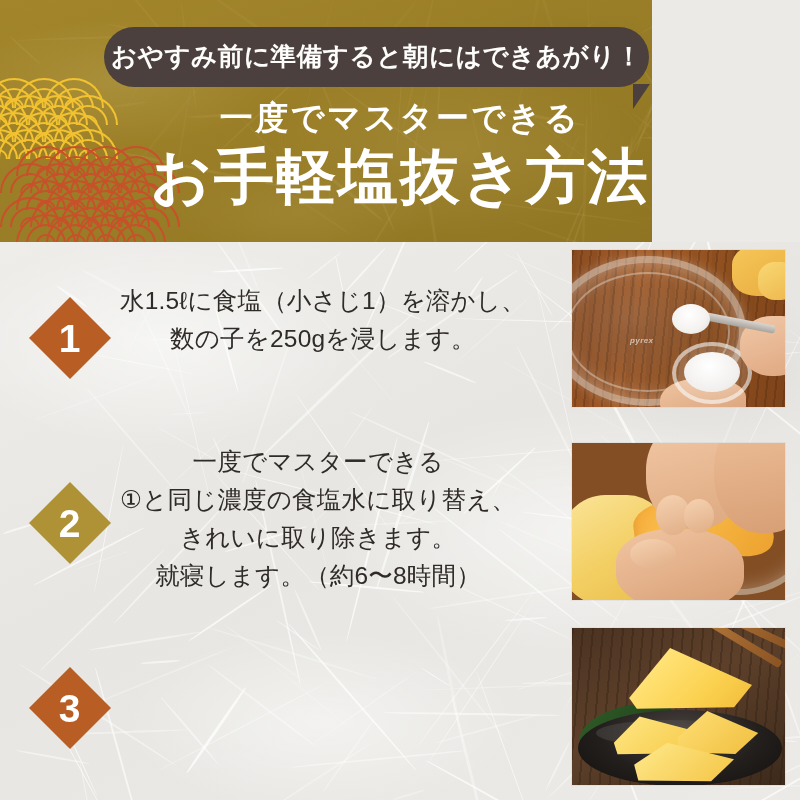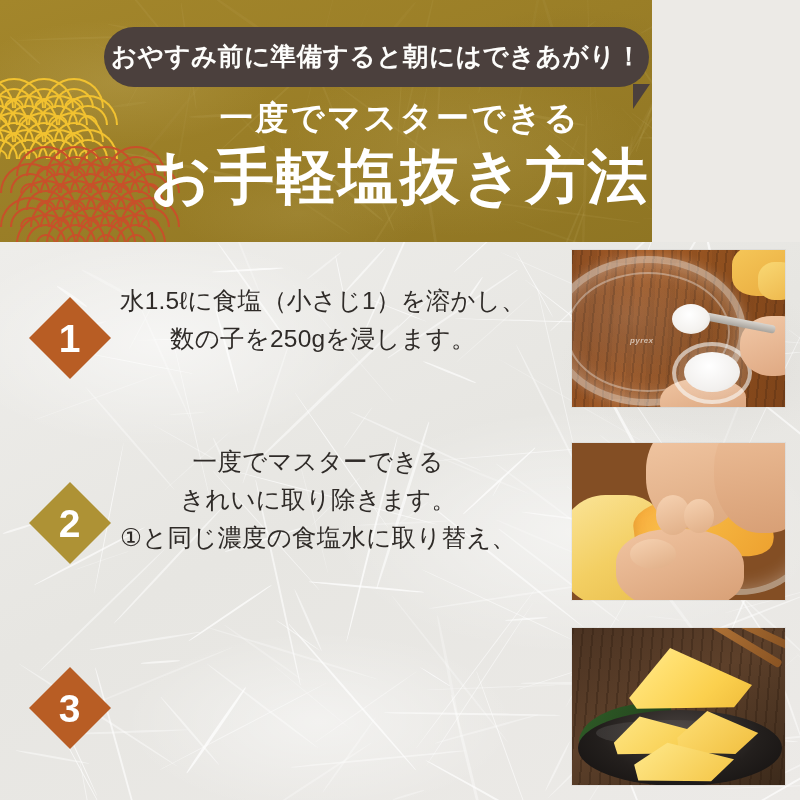--- a/index.html
+++ b/index.html
@@ -789,22 +789,23 @@
         </div>
       </div>
     </div>
 
     <div class="step">
       <div class="diamond" style="left:41px; top:252px; background:#ae9235;">
         <span class="diamond-num">2</span>
       </div>
       <div class="step-text" style="left:120px; top:201px;">
         <div>一度でマスターできる</div>
+        <div>①と同じ濃度の食塩水に取り替え、</div>
         <div>きれいに取り除きます。</div>
-        <div>①と同じ濃度の食塩水に取り替え、</div>
+        <div>就寝します。（約6〜8時間）</div>
       </div>
       <div class="photo" style="top:201px;">
         <div class="ph-inner">
           <div class="bg2"></div>
           <div class="bowl2"></div>
           <div class="roe-pile"></div>
           <div class="roe-piece-main"></div>
           <div class="roe-piece-tail"></div>
           <div class="hand2c"></div>
           <div class="finger" style="left:58px;top:96px;width:46px;height:30px;"></div>

